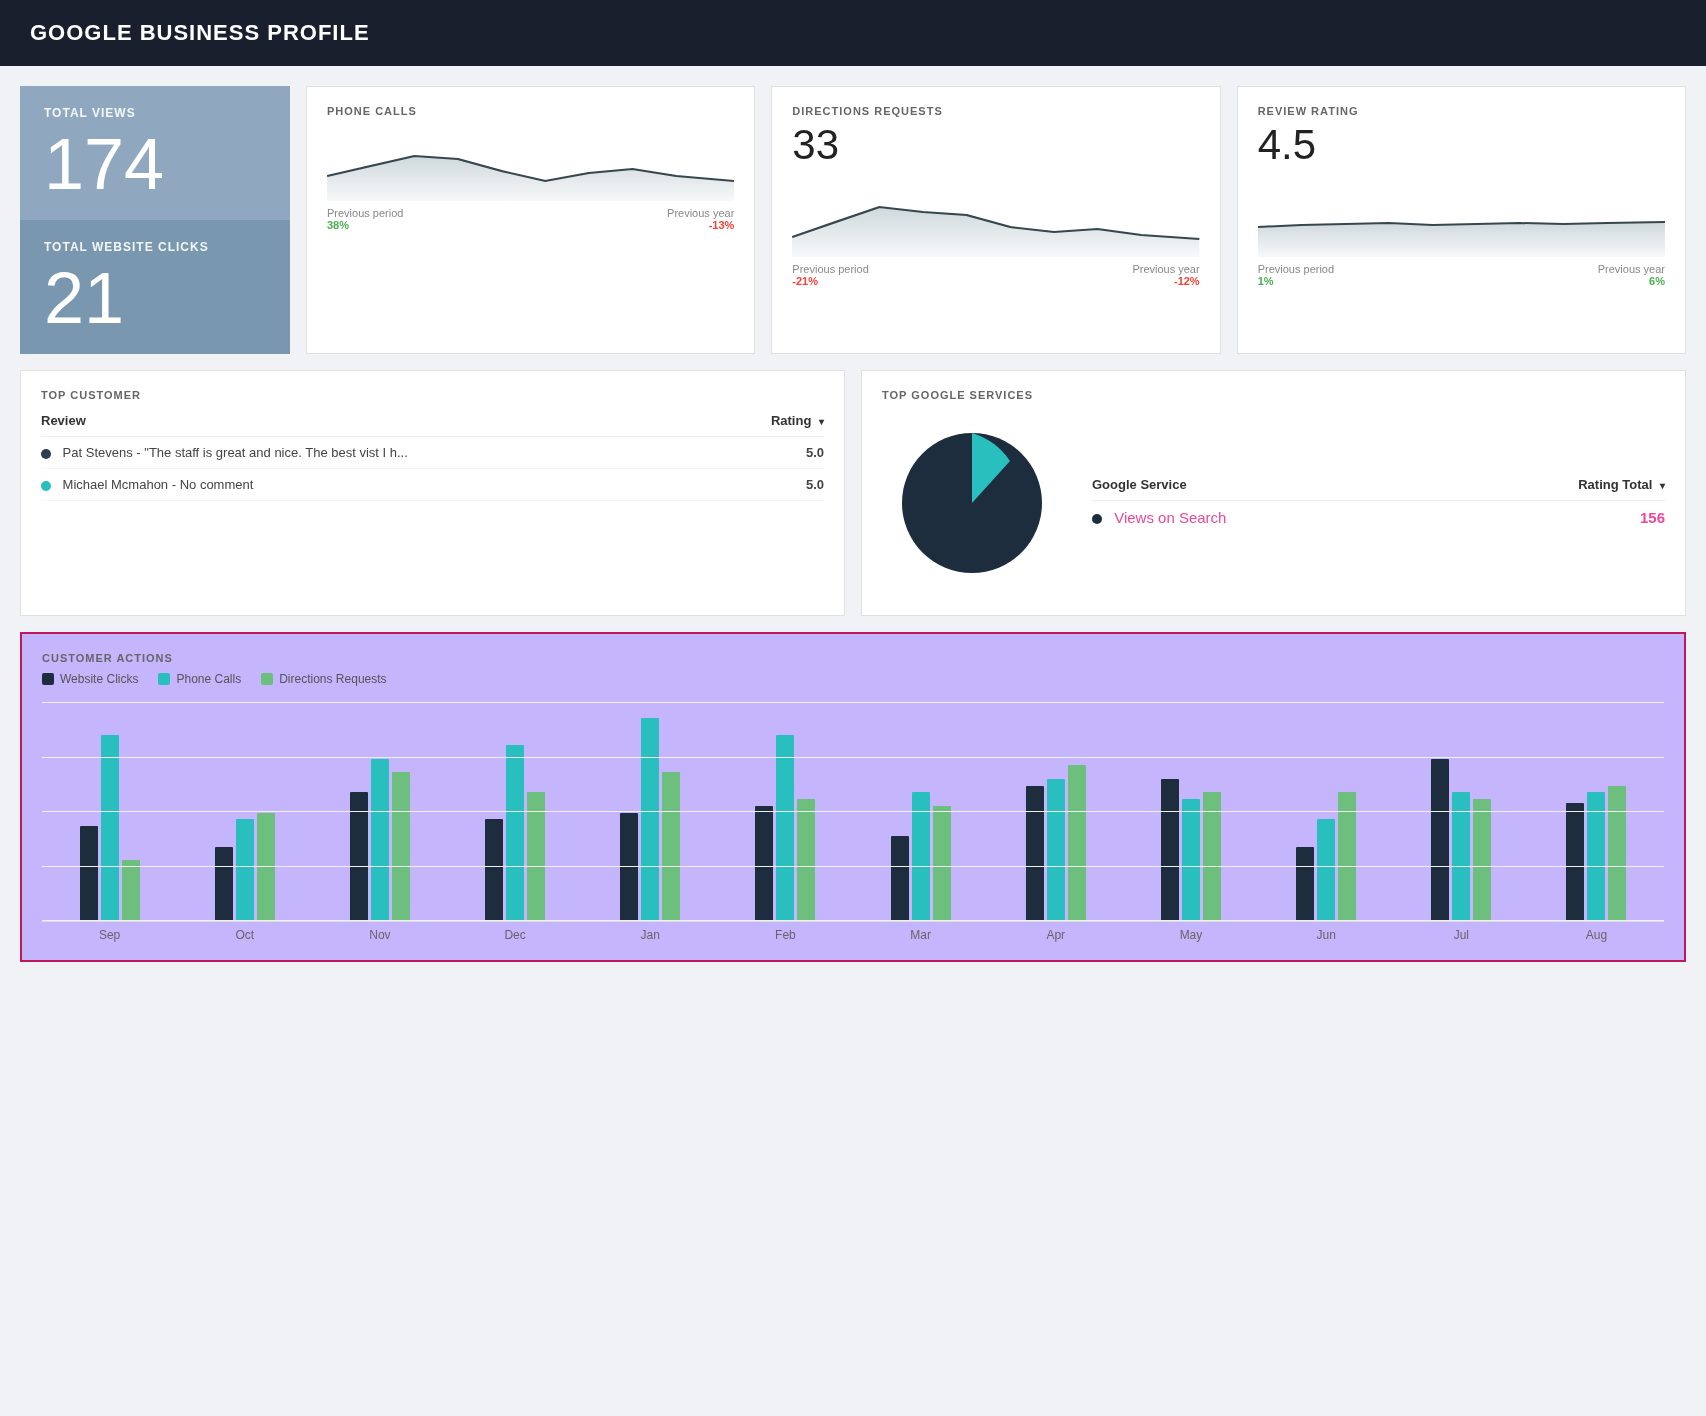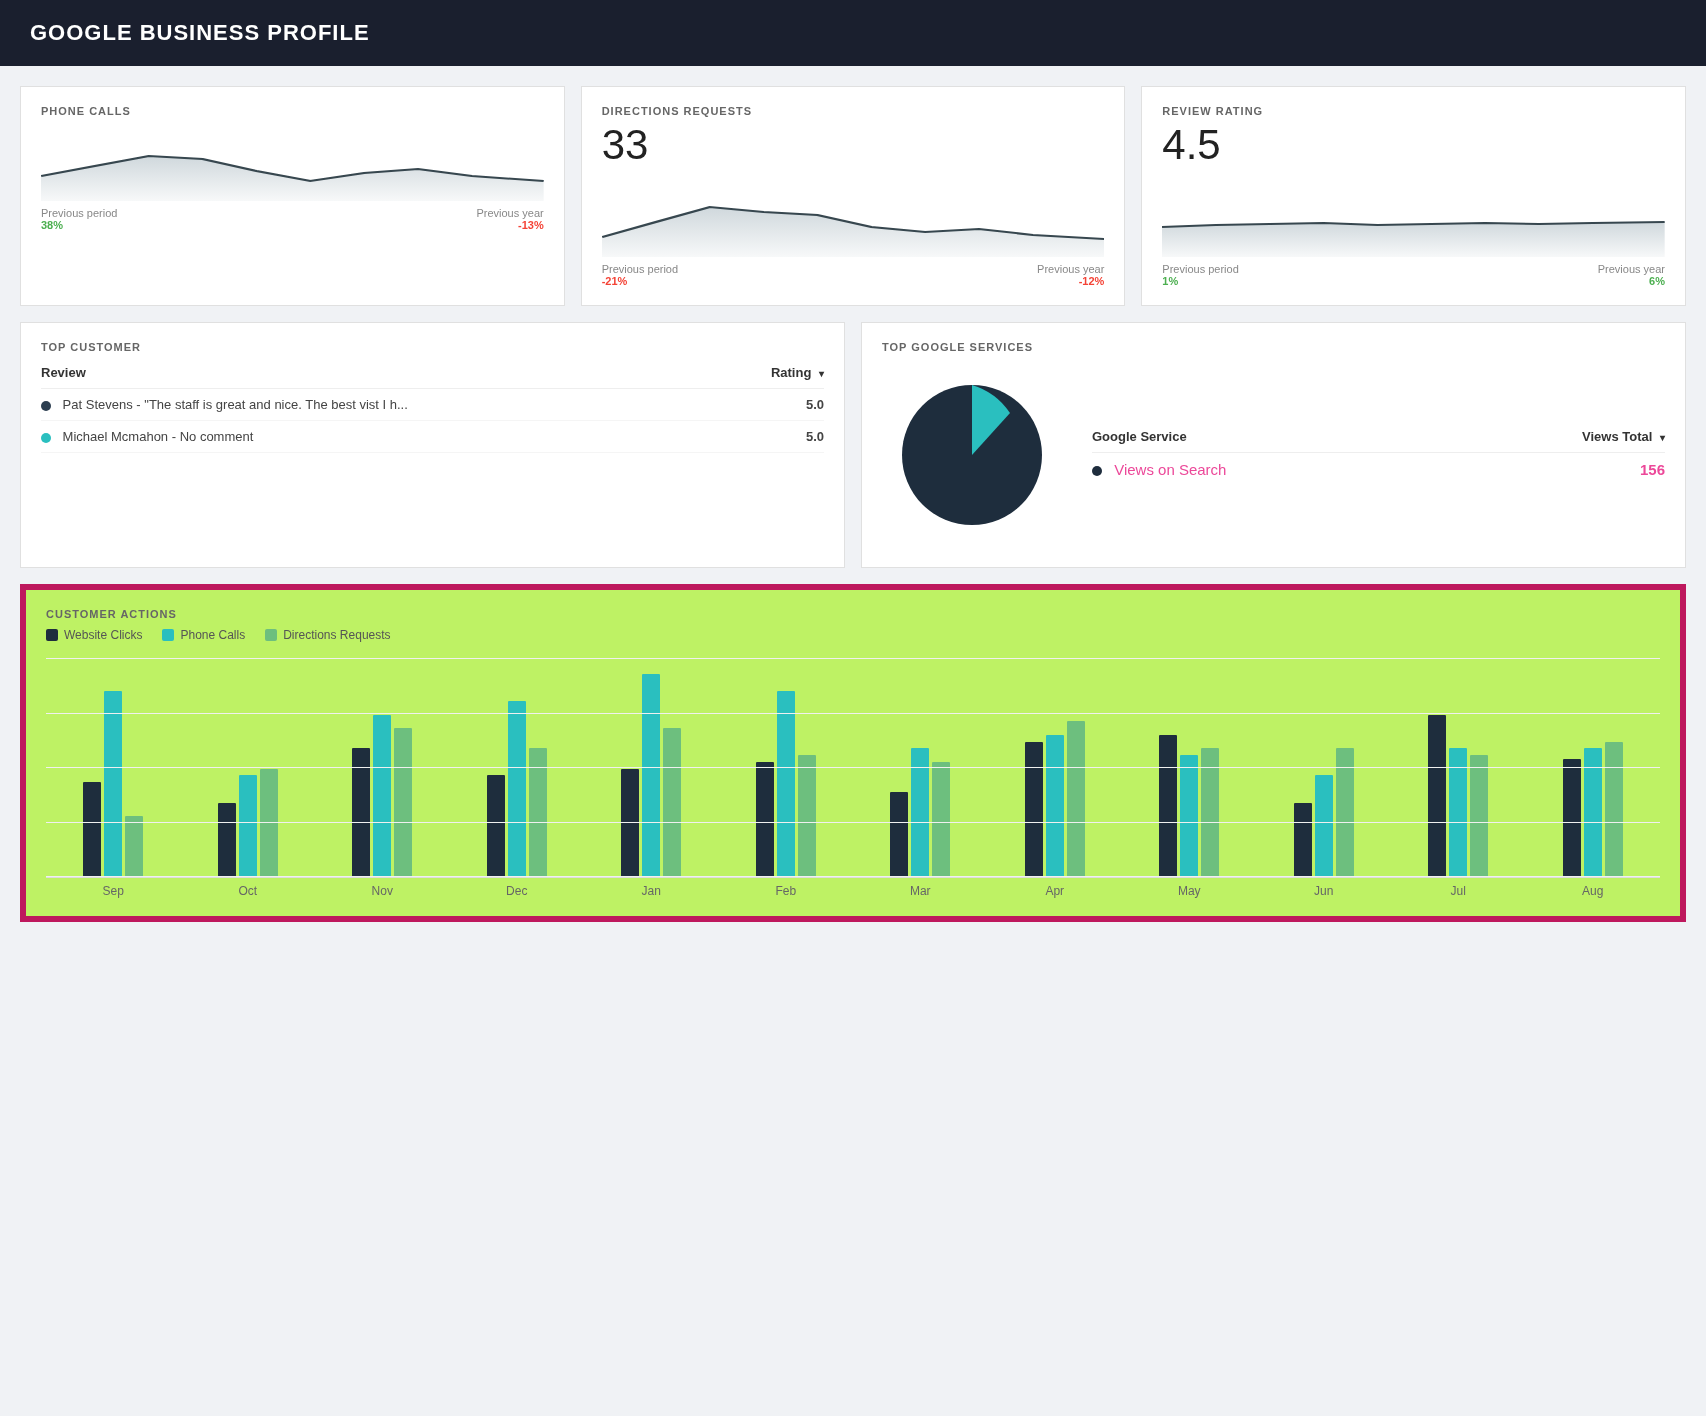--- a/index.html
+++ b/index.html
@@ -170,22 +170,22 @@
     .services-table th.right { text-align: right; }
     .services-table td {
       padding: 8px 0;
       font-size: 15px;
       color: #ec4899;
     }
     .services-table td.right { text-align: right; font-weight: bold; }
 
     
     .customer-actions-card {
-      background: #bef264;
-      border: 6px solid #be185d;
+      background: #c4b5fd;
+      border: 2px solid #be185d;
       padding: 18px 20px;
     }
     .customer-actions-card .section-title {
       font-size: 11px;
       font-weight: bold;
       letter-spacing: 1px;
       color: #666;
       margin-bottom: 8px;
     }
     .legend { display: flex; gap: 20px; margin-bottom: 16px; }
@@ -244,20 +244,30 @@
 <body>
 
 <div class="header">
   <span>GOOGLE BUSINESS PROFILE</span>
 </div>
 
 <div class="dashboard">
 
   <div class="top-metrics">
 
+    <div class="left-metrics">
+      <div class="metric-card-blue">
+        <div class="label">TOTAL VIEWS</div>
+        <div class="value">174</div>
+      </div>
+      <div class="metric-card-dark">
+        <div class="label">TOTAL WEBSITE CLICKS</div>
+        <div class="value">21</div>
+      </div>
+    </div>
 
     <div class="chart-card">
       <div class="card-label">PHONE CALLS</div>
       <div class="chart-area">
         <svg width="100%" height="80" viewBox="0 0 280 80" preserveAspectRatio="none">
           <defs>
             <linearGradient id="grad1" x1="0" y1="0" x2="0" y2="1">
               <stop offset="0%" stop-color="#b0bec5" stop-opacity="0.6"></stop>
               <stop offset="100%" stop-color="#b0bec5" stop-opacity="0.1"></stop>
             </linearGradient>
@@ -376,21 +386,21 @@
 
             <path d="M90,90 L90,20 A70,70 0 0,1 128,48 Z" fill="#2abfbf"></path>
           </svg>
         </div>
         <div class="services-legend">
           <table class="services-table">
             <thead>
               <tr>
                 <th>Google Service</th>
                 <th class="right">
-                  <span>Views Total</span>
+                  <span>Rating Total</span>
                   <span class="sort-icon">▾</span>
                 </th>
               </tr>
             </thead>
             <tbody id="services-tbody">
             <tr>
     <td>
       <span class="dot" style="background:#1e2d3d"></span>
       Views on Search
     </td>

